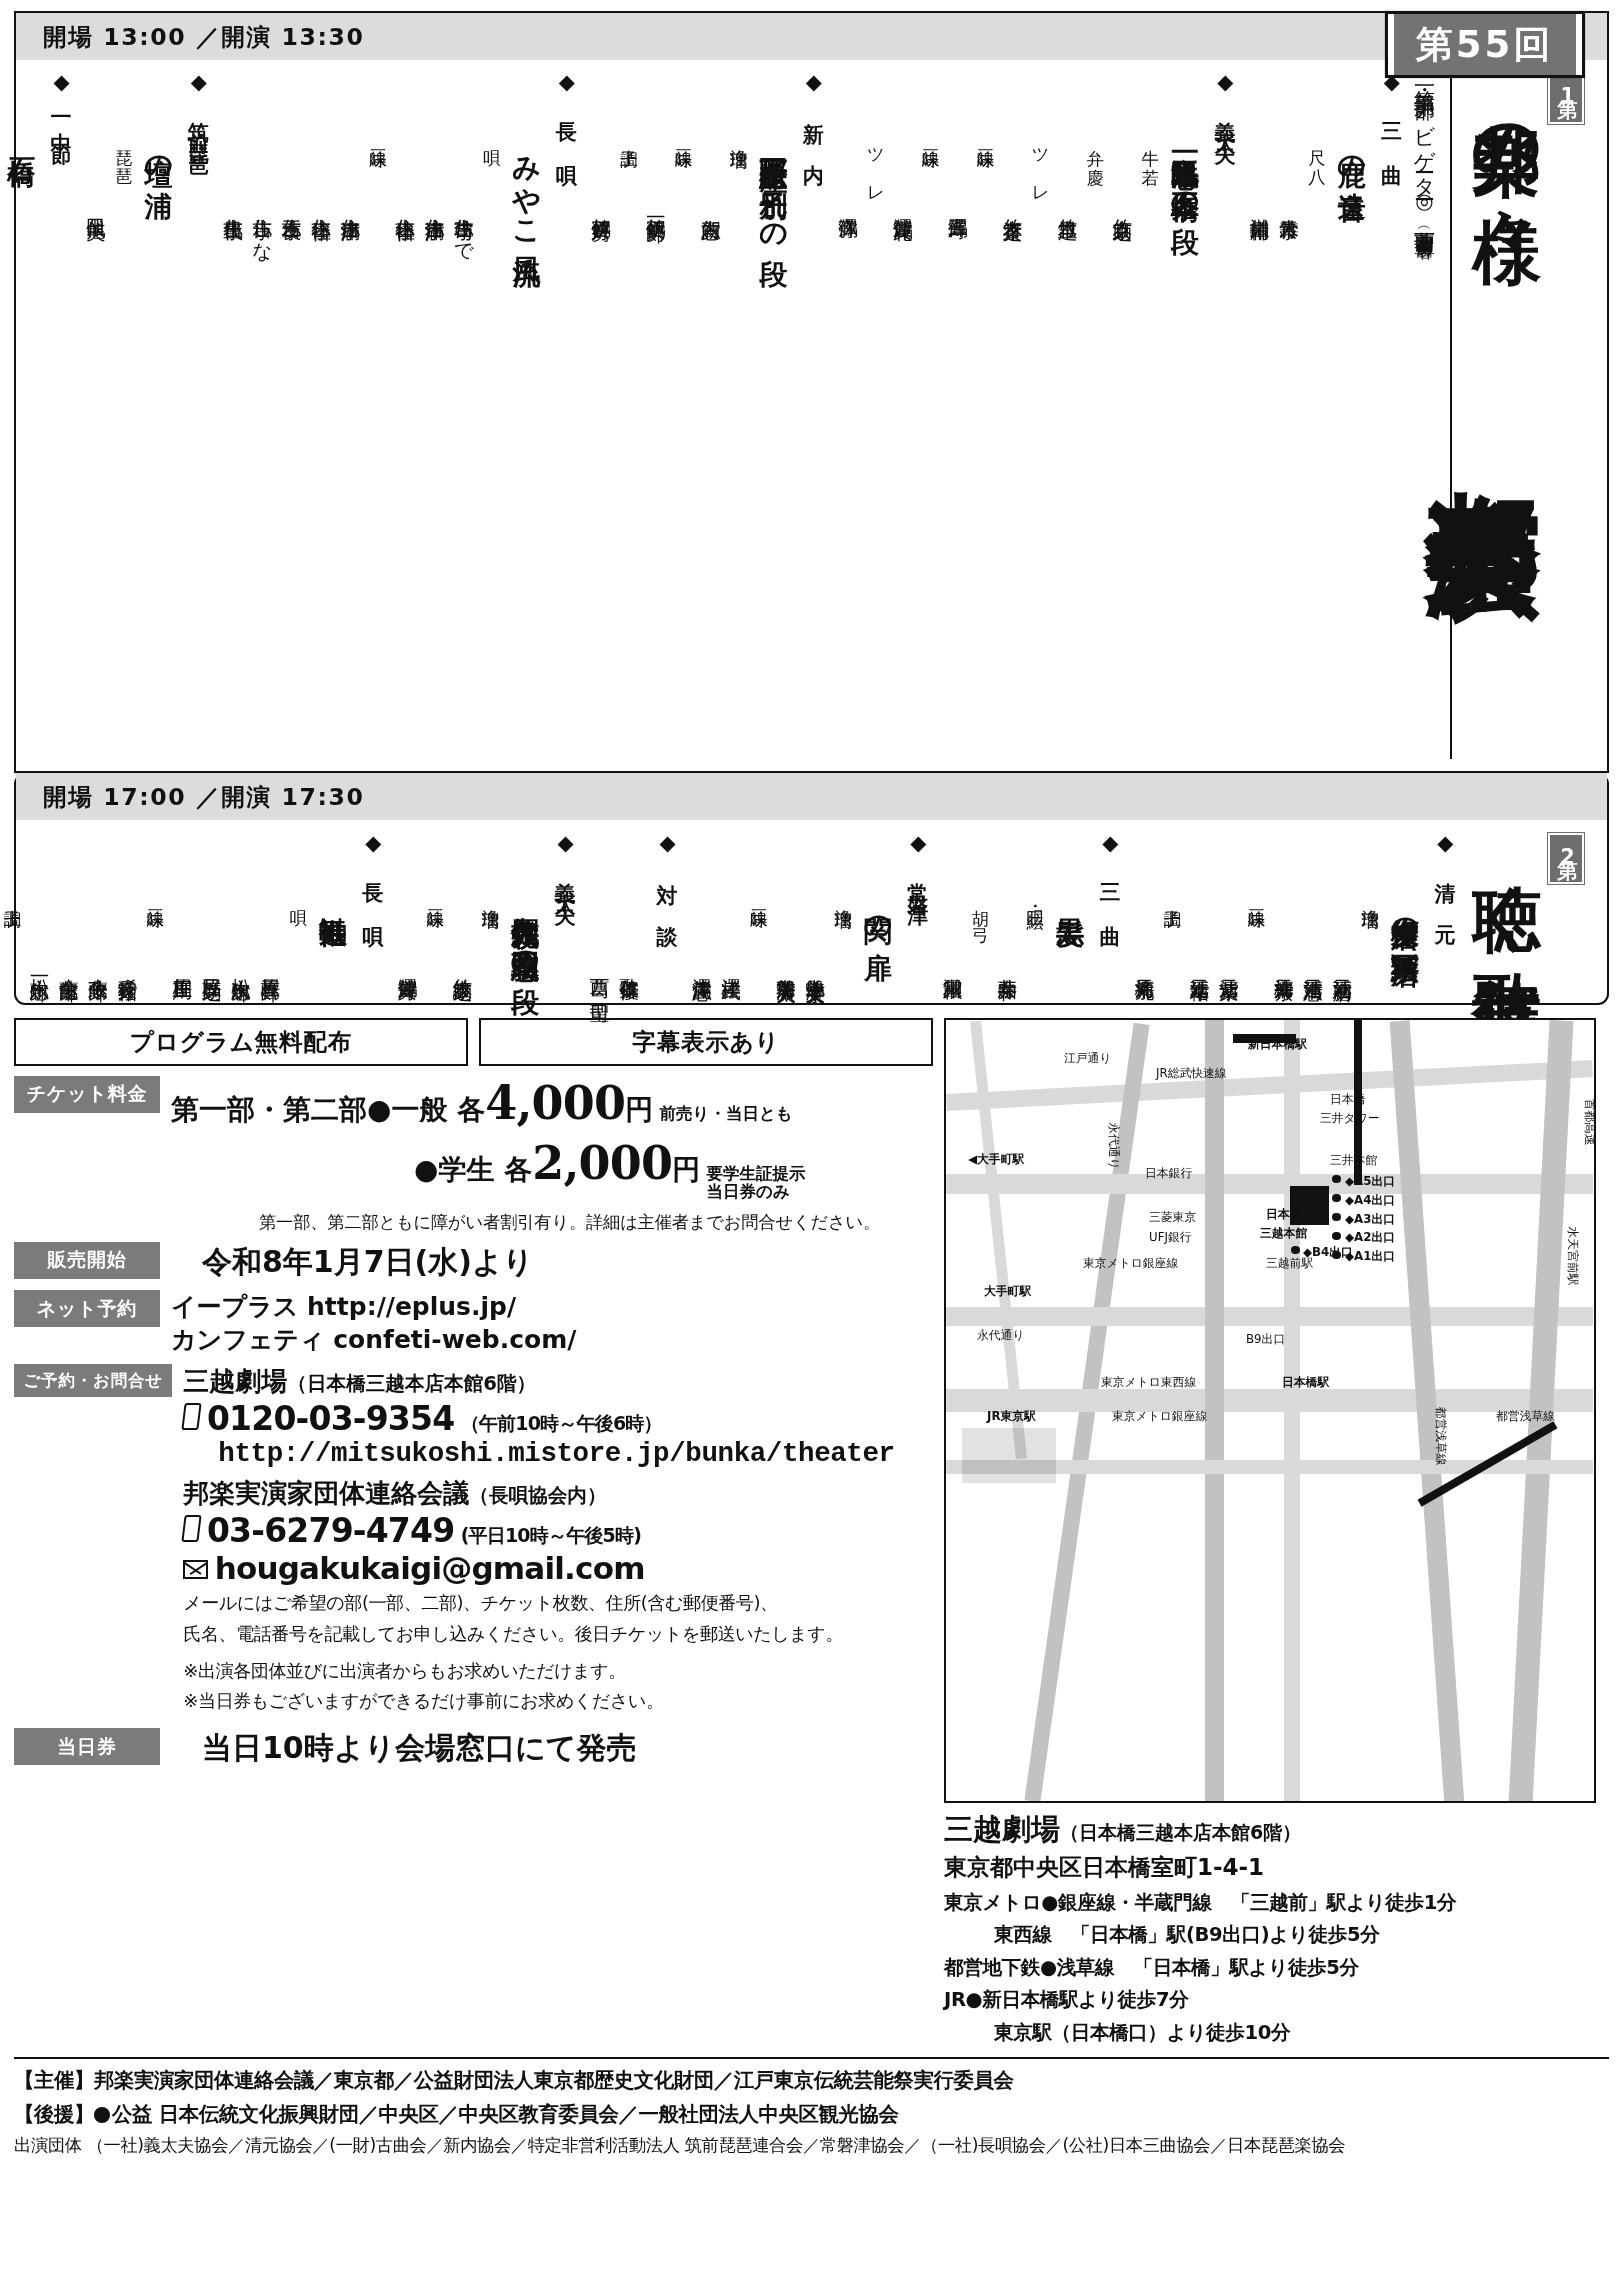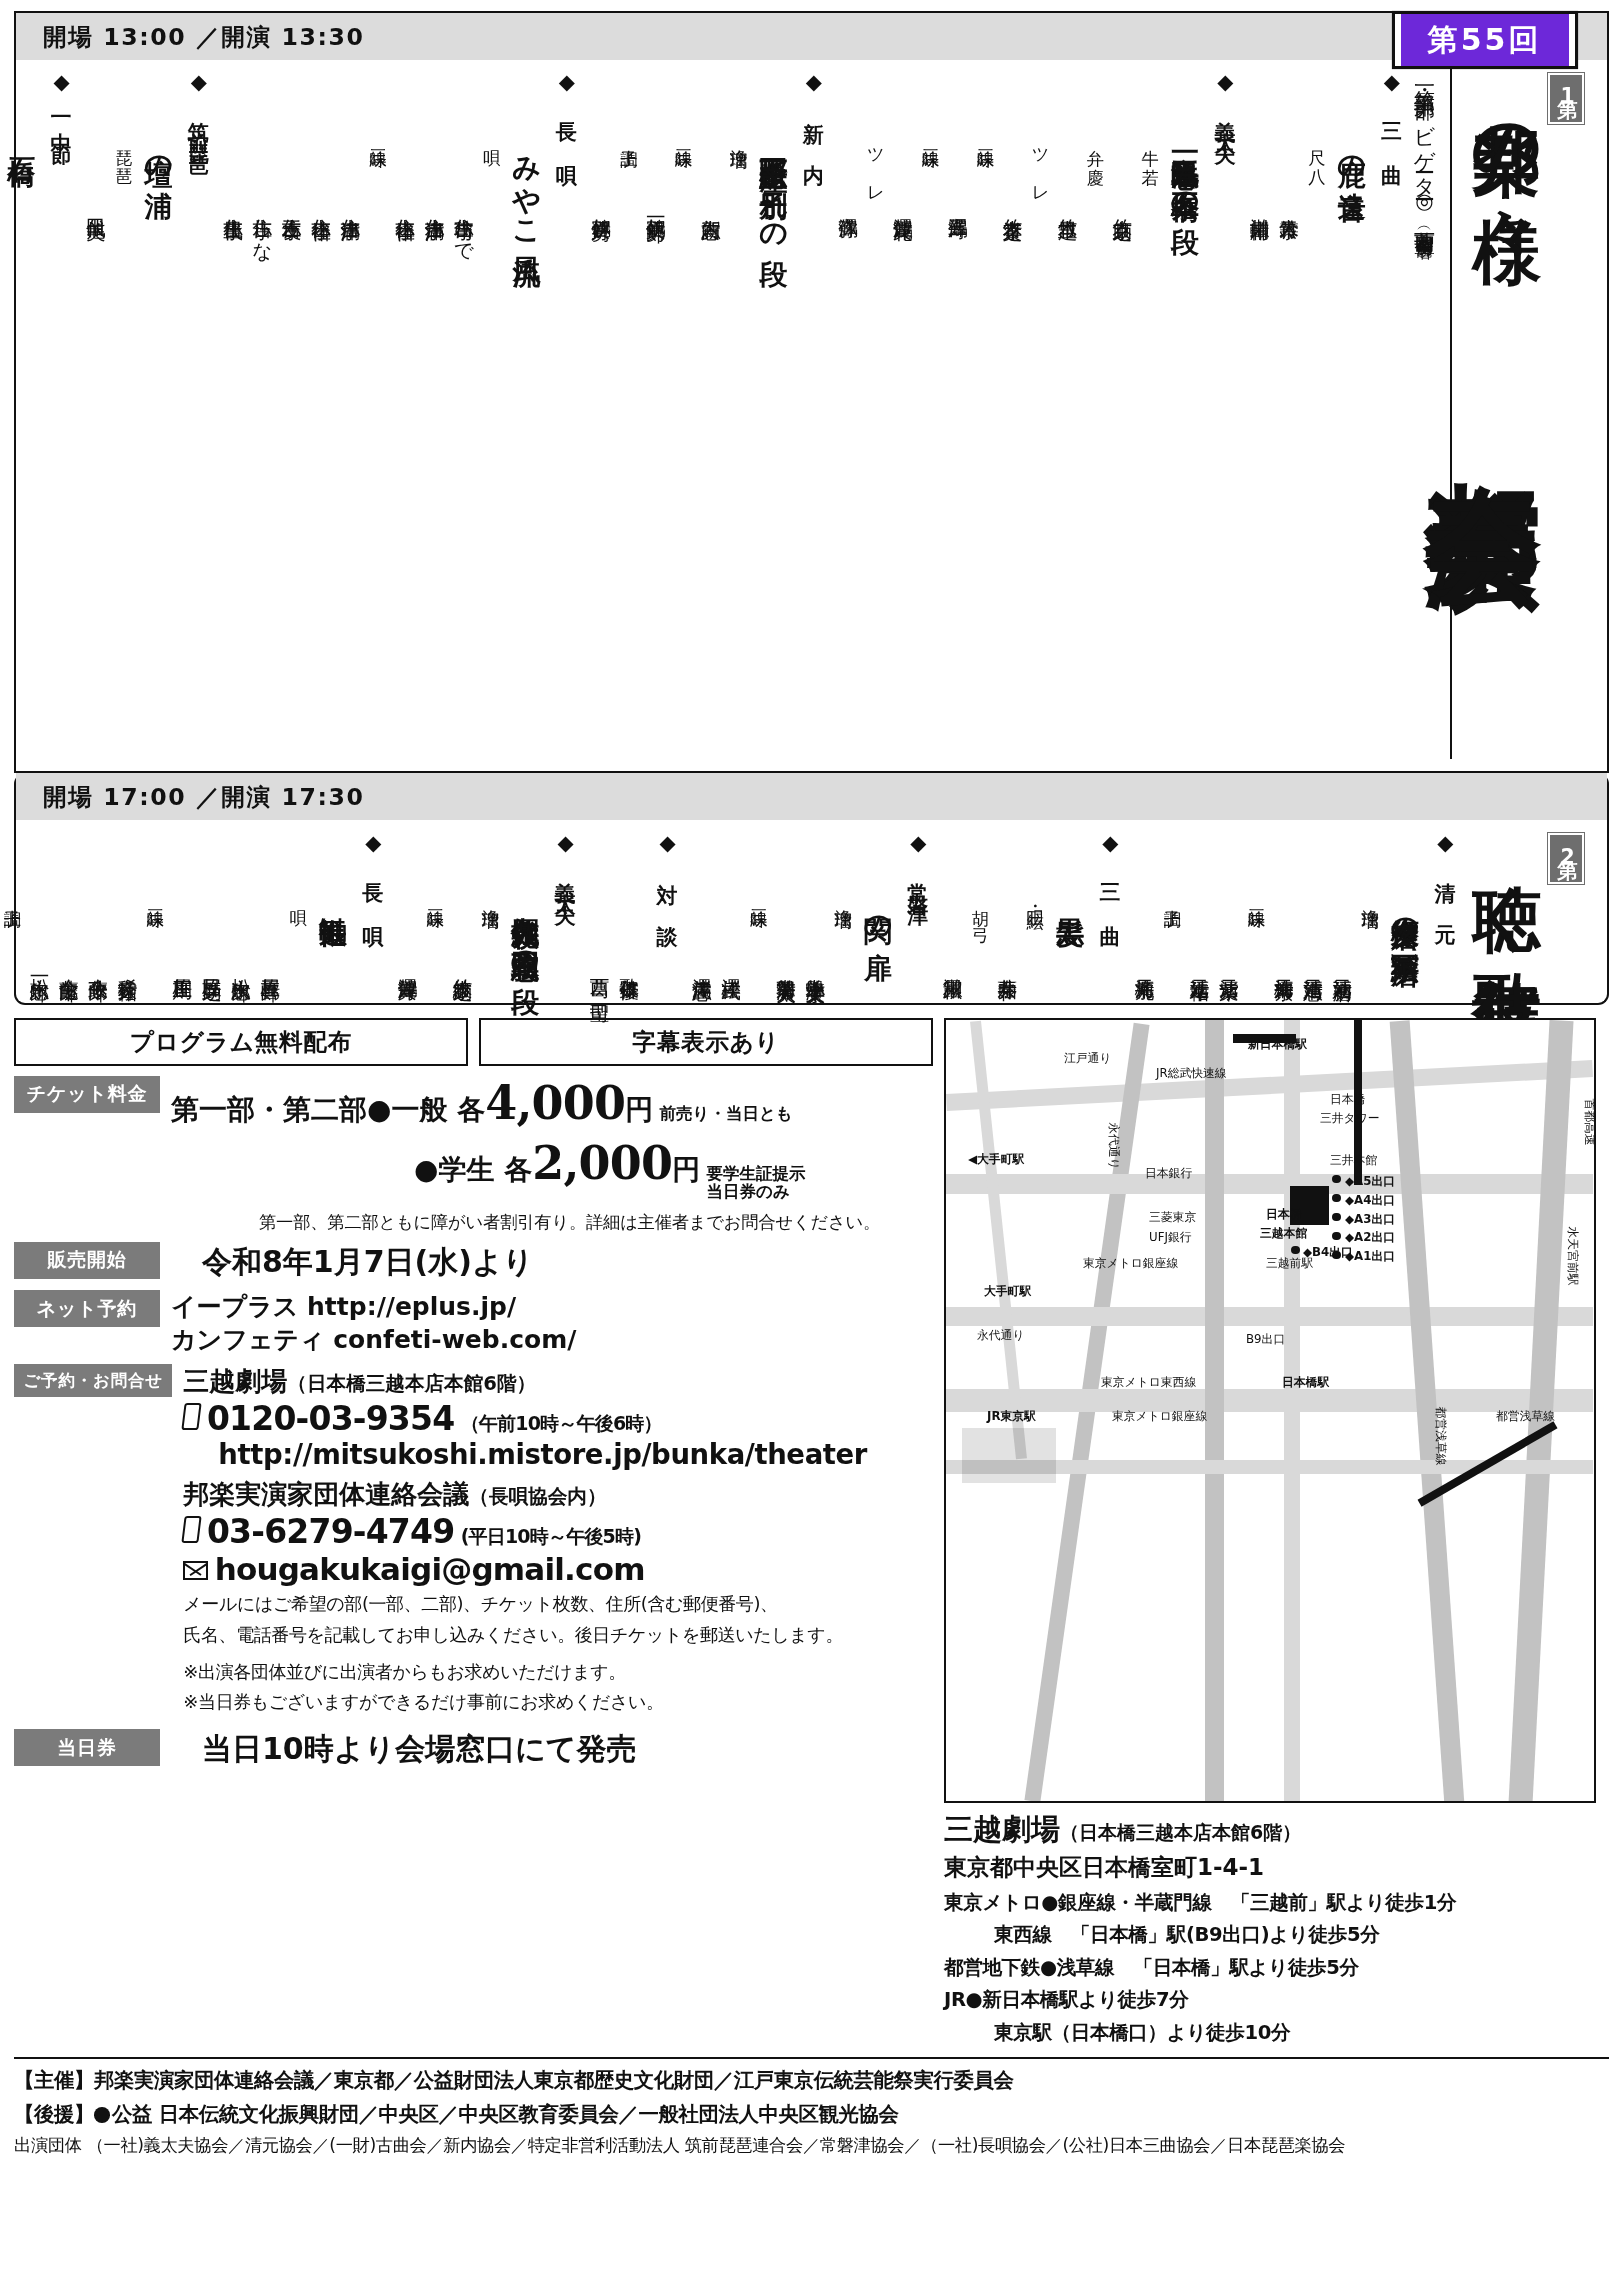--- a/index.html
+++ b/index.html
@@ -97,21 +97,21 @@
   .price-note { font-size:16.5px; font-weight:bold; line-height:1.12; margin-left:6.3px; }
   .price-line2 { display:flex; align-items:baseline; font-weight:bold; justify-content:flex-start; margin-top:6.3px; padding-left:243px; }
   .disclaim { font-size:17.3px; margin-top:7.9px; padding-left:88px; letter-spacing:-0.2px;}
 
   .bigline { font-size:30px; font-weight:bold; letter-spacing:0px;padding-left:42px; }
   .medline { font-size:25px; font-weight:bold; letter-spacing:0px; }
   .venue-line { font-size:26px; font-weight:bold; }
   .venue-sub { font-size:19.6px; font-weight:bold; }
   .tel-line { font-size:33px; font-weight:bold; letter-spacing:-0.8px; display:flex; align-items:baseline; }
   .tel-line .hours { font-size:19px; font-weight:bold; margin-left:6.3px; }
-  .url-line { font-size:27.5px; font-weight:bold; letter-spacing:-0.4px; padding-left:35px; }
+  .url-line { font-size:27.5px; font-weight:bold; letter-spacing:-0.4px; padding-left:35px;font-family:Liberation Mono, monospace; }
   .mail-line { font-size:31px; font-weight:bold; letter-spacing:-0.8px; }
   .fine { font-size:18px; line-height:1.45; letter-spacing:-0.4px; margin-top:4.7px; }
   .fine2 { font-size:18px; line-height:1.5; margin-top:9.4px; letter-spacing:-0.4px;}
   .icon-phone { display:inline-block; width:17.3px; height:27px; border:2.4px solid #111; border-radius:3.1px; margin-right:6.3px; transform:skewX(-7deg); }
   .icon-mail { display:inline-block; width:25px; height:19px; border:2.4px solid #111; margin-right:6.3px; position:relative; }
   .icon-mail:before { content:""; position:absolute; left:0; top:0; width:20.4px; height:14px;
     border-top:2.4px solid #111; transform:rotate(34deg); transform-origin:left top; }
   .icon-mail:after { content:""; position:absolute; right:0; top:0; width:20.4px; height:14px;
     border-top:2.4px solid #111; transform:rotate(-34deg); transform-origin:right top; }
 
@@ -416,21 +416,21 @@
               <div class="rolegrp">
                 <div class="rolelabel">上調子</div>
               </div>
             </div>
           </div>
         </div>
     </div>
   </div>
 
   <div style="position:absolute; right:20.4px; top:14px; width:236px; text-align:center;">
-    <div style="background:#6d28d9;color:#fff;font-weight:bold;font-size:30px;padding:5.5px 0;letter-spacing:3.1px;border-left:6.3px solid #fff;border-right:6.3px solid #fff;box-shadow:0 0 0 3.1px #111;width:180px;margin:0 auto;">第55回</div>
+    <div style="background:#737373;color:#fff;font-weight:bold;font-size:37px;padding:5.5px 0;letter-spacing:3.1px;border-left:6.3px solid #fff;border-right:6.3px solid #fff;box-shadow:0 0 0 3.1px #111;width:194px;margin:0 auto;">第55回</div>
     <div style="writing-mode:vertical-rl;text-orientation:upright;font-family:'DejaVu Serif',serif;font-weight:bold;font-size:118px;line-height:1.0;letter-spacing:3.1px;margin:14px auto 0 auto;height:628px;">邦楽演奏会</div>
   </div>
 
   <div class="bottom">
 
     <div class="info-col">
 
       <div class="pillrow">
         <div class="pill">プログラム無料配布</div>
         <div class="pill">字幕表示あり</div>

